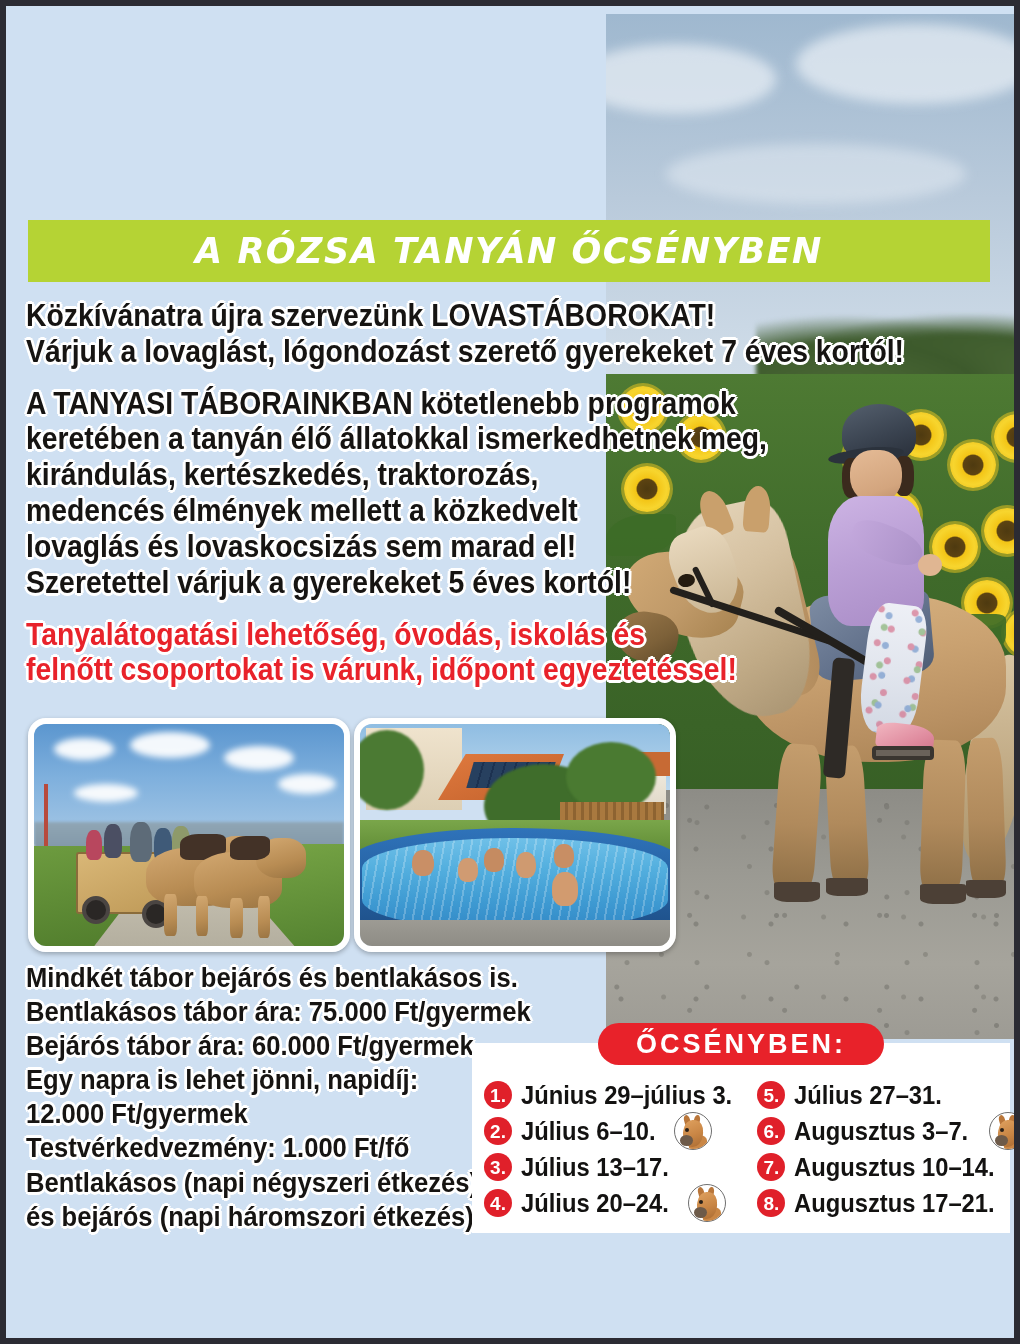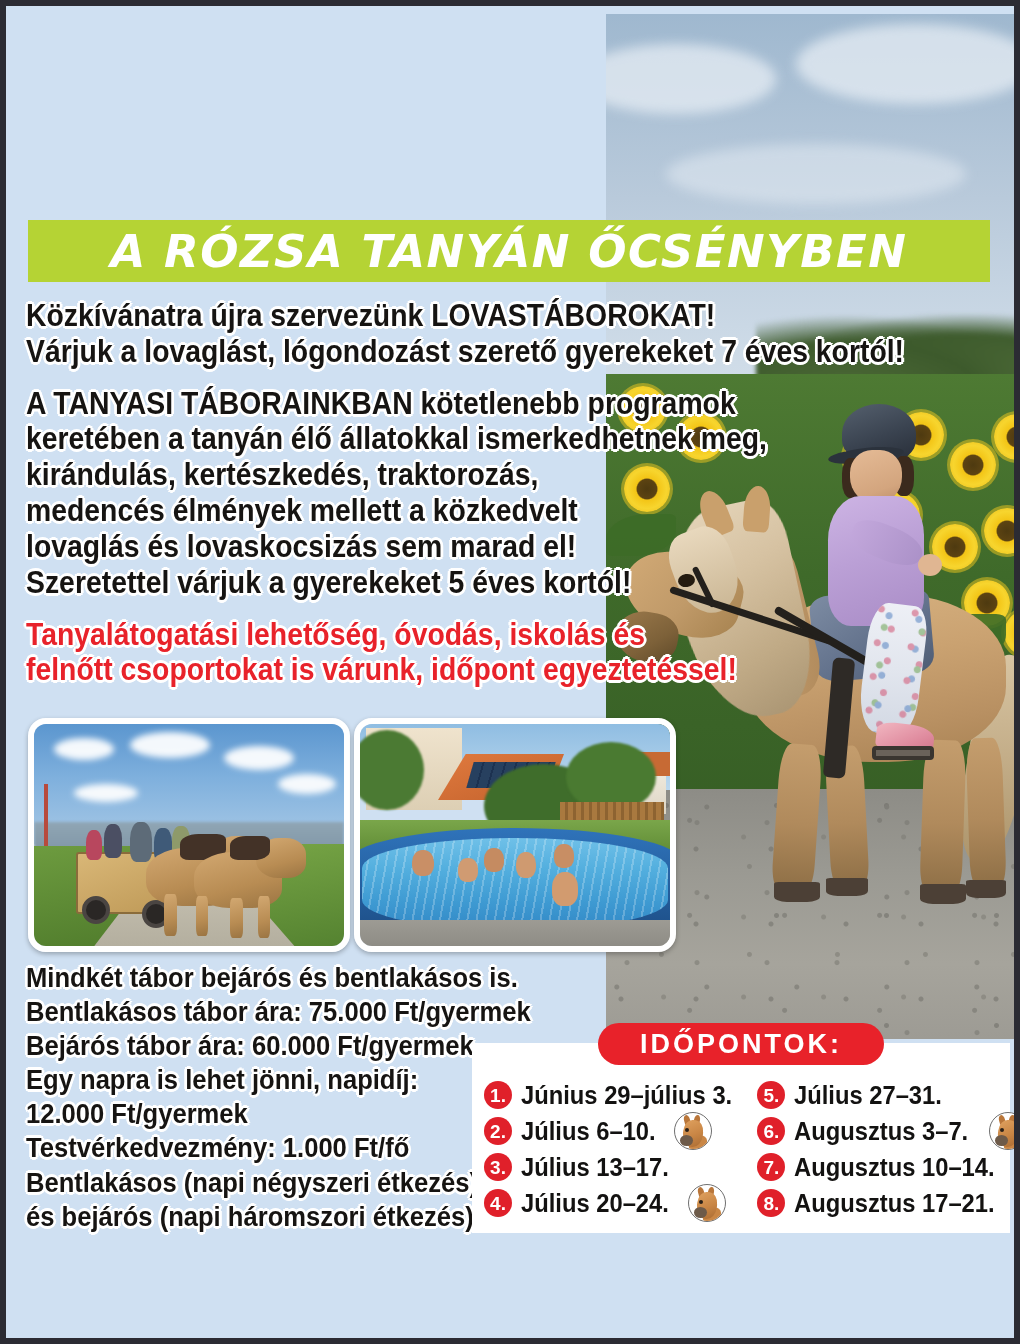--- a/index.html
+++ b/index.html
@@ -186,21 +186,21 @@
     font-weight:700;color:#1d1b1a;
     font-size:74px;line-height:.96;letter-spacing:.5px;
     transform:scaleX(.82);transform-origin:center;
     white-space:nowrap;
   }
   .green-band{
     position:absolute;left:22px;top:214px;width:962px;height:62px;
     background:#b5d334;display:flex;align-items:center;justify-content:center;
   }
   .green-band-txt{
-    color:#ffffff;font-size:45px;font-weight:700;font-style:italic;
+    color:#ffffff;font-size:35px;font-weight:700;font-style:italic;
     letter-spacing:1.5px;white-space:nowrap;
     font-family:"DejaVu Sans", sans-serif;
   }
 
   
   .copy{position:absolute;left:20px;top:292px;width:700px;z-index:5;}
   .ln{
     color:#161412;font-size:30.5px;line-height:1.175;font-weight:600;
     white-space:nowrap;transform:scaleX(.93);transform-origin:left center;
     text-shadow:
@@ -485,17 +485,17 @@
           <div class="dtxt">Augusztus 10–14.</div>
         </div>
         <div class="drow">
           <div class="dnum">8.</div>
           <div class="dtxt">Augusztus 17–21.</div>
         </div>
       </div>
     </div>
   </div>
   <div class="dates-badge">
-    <span>IDŐPONTOK:</span>
+    <span>ŐCSÉNYBEN:</span>
   </div>
 
 
 </div>
 
 </body></html>

